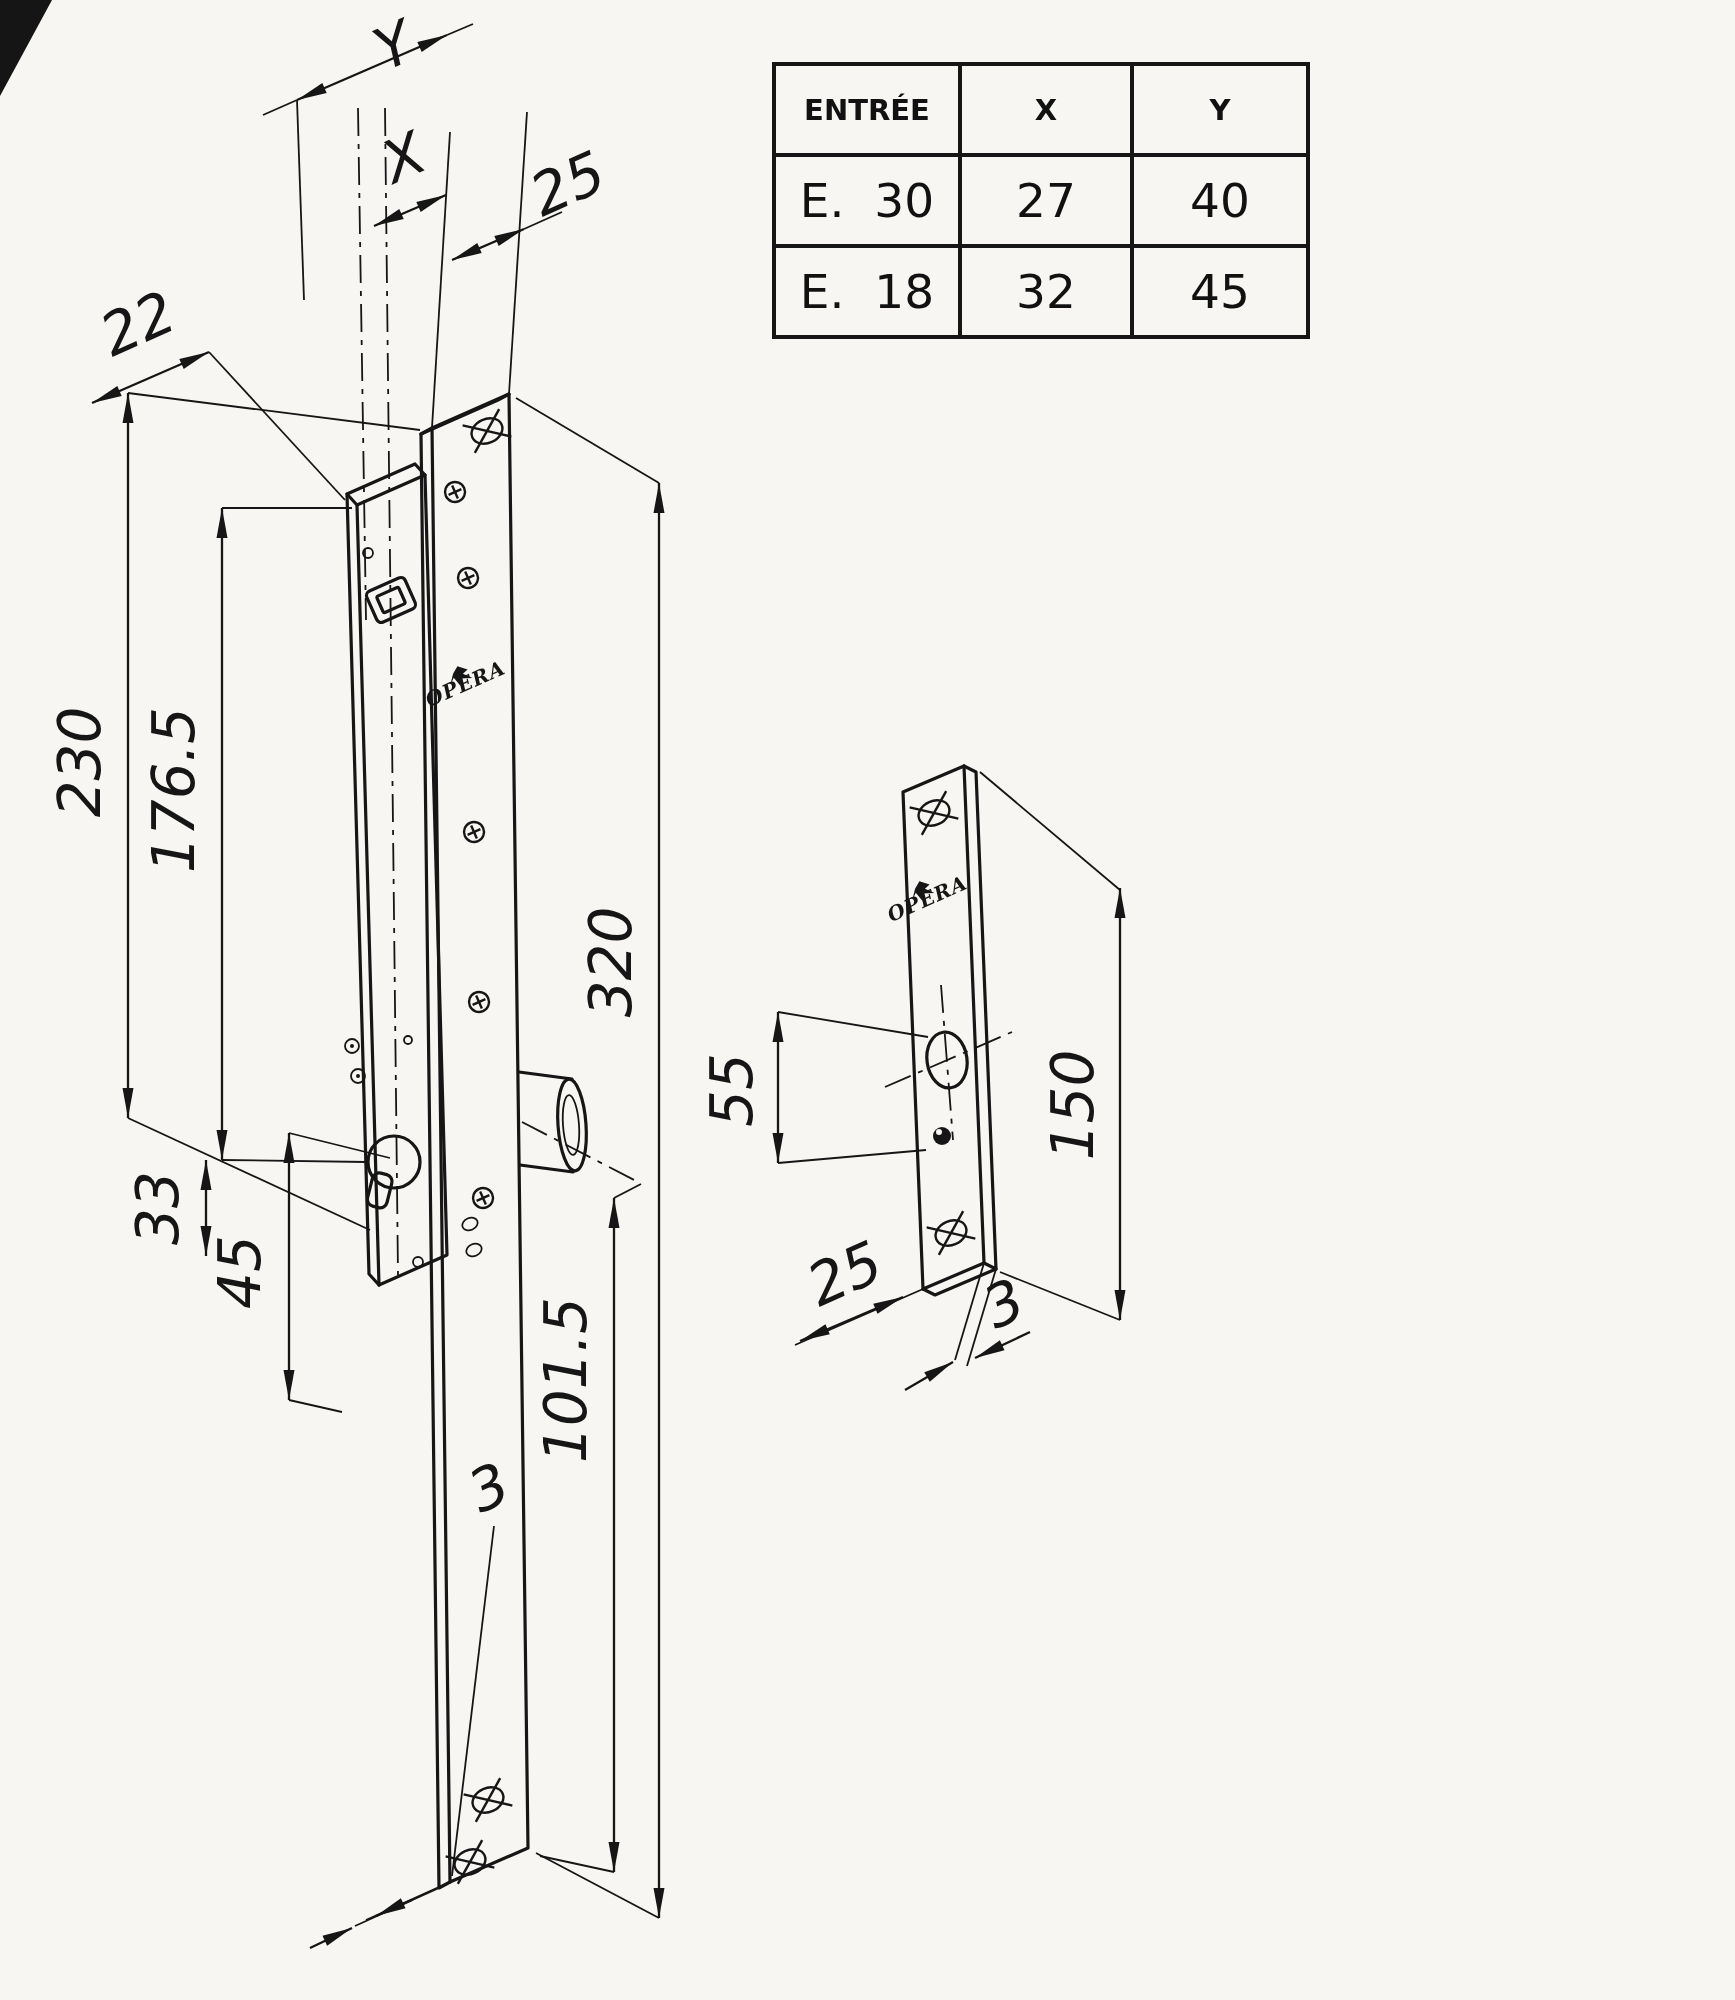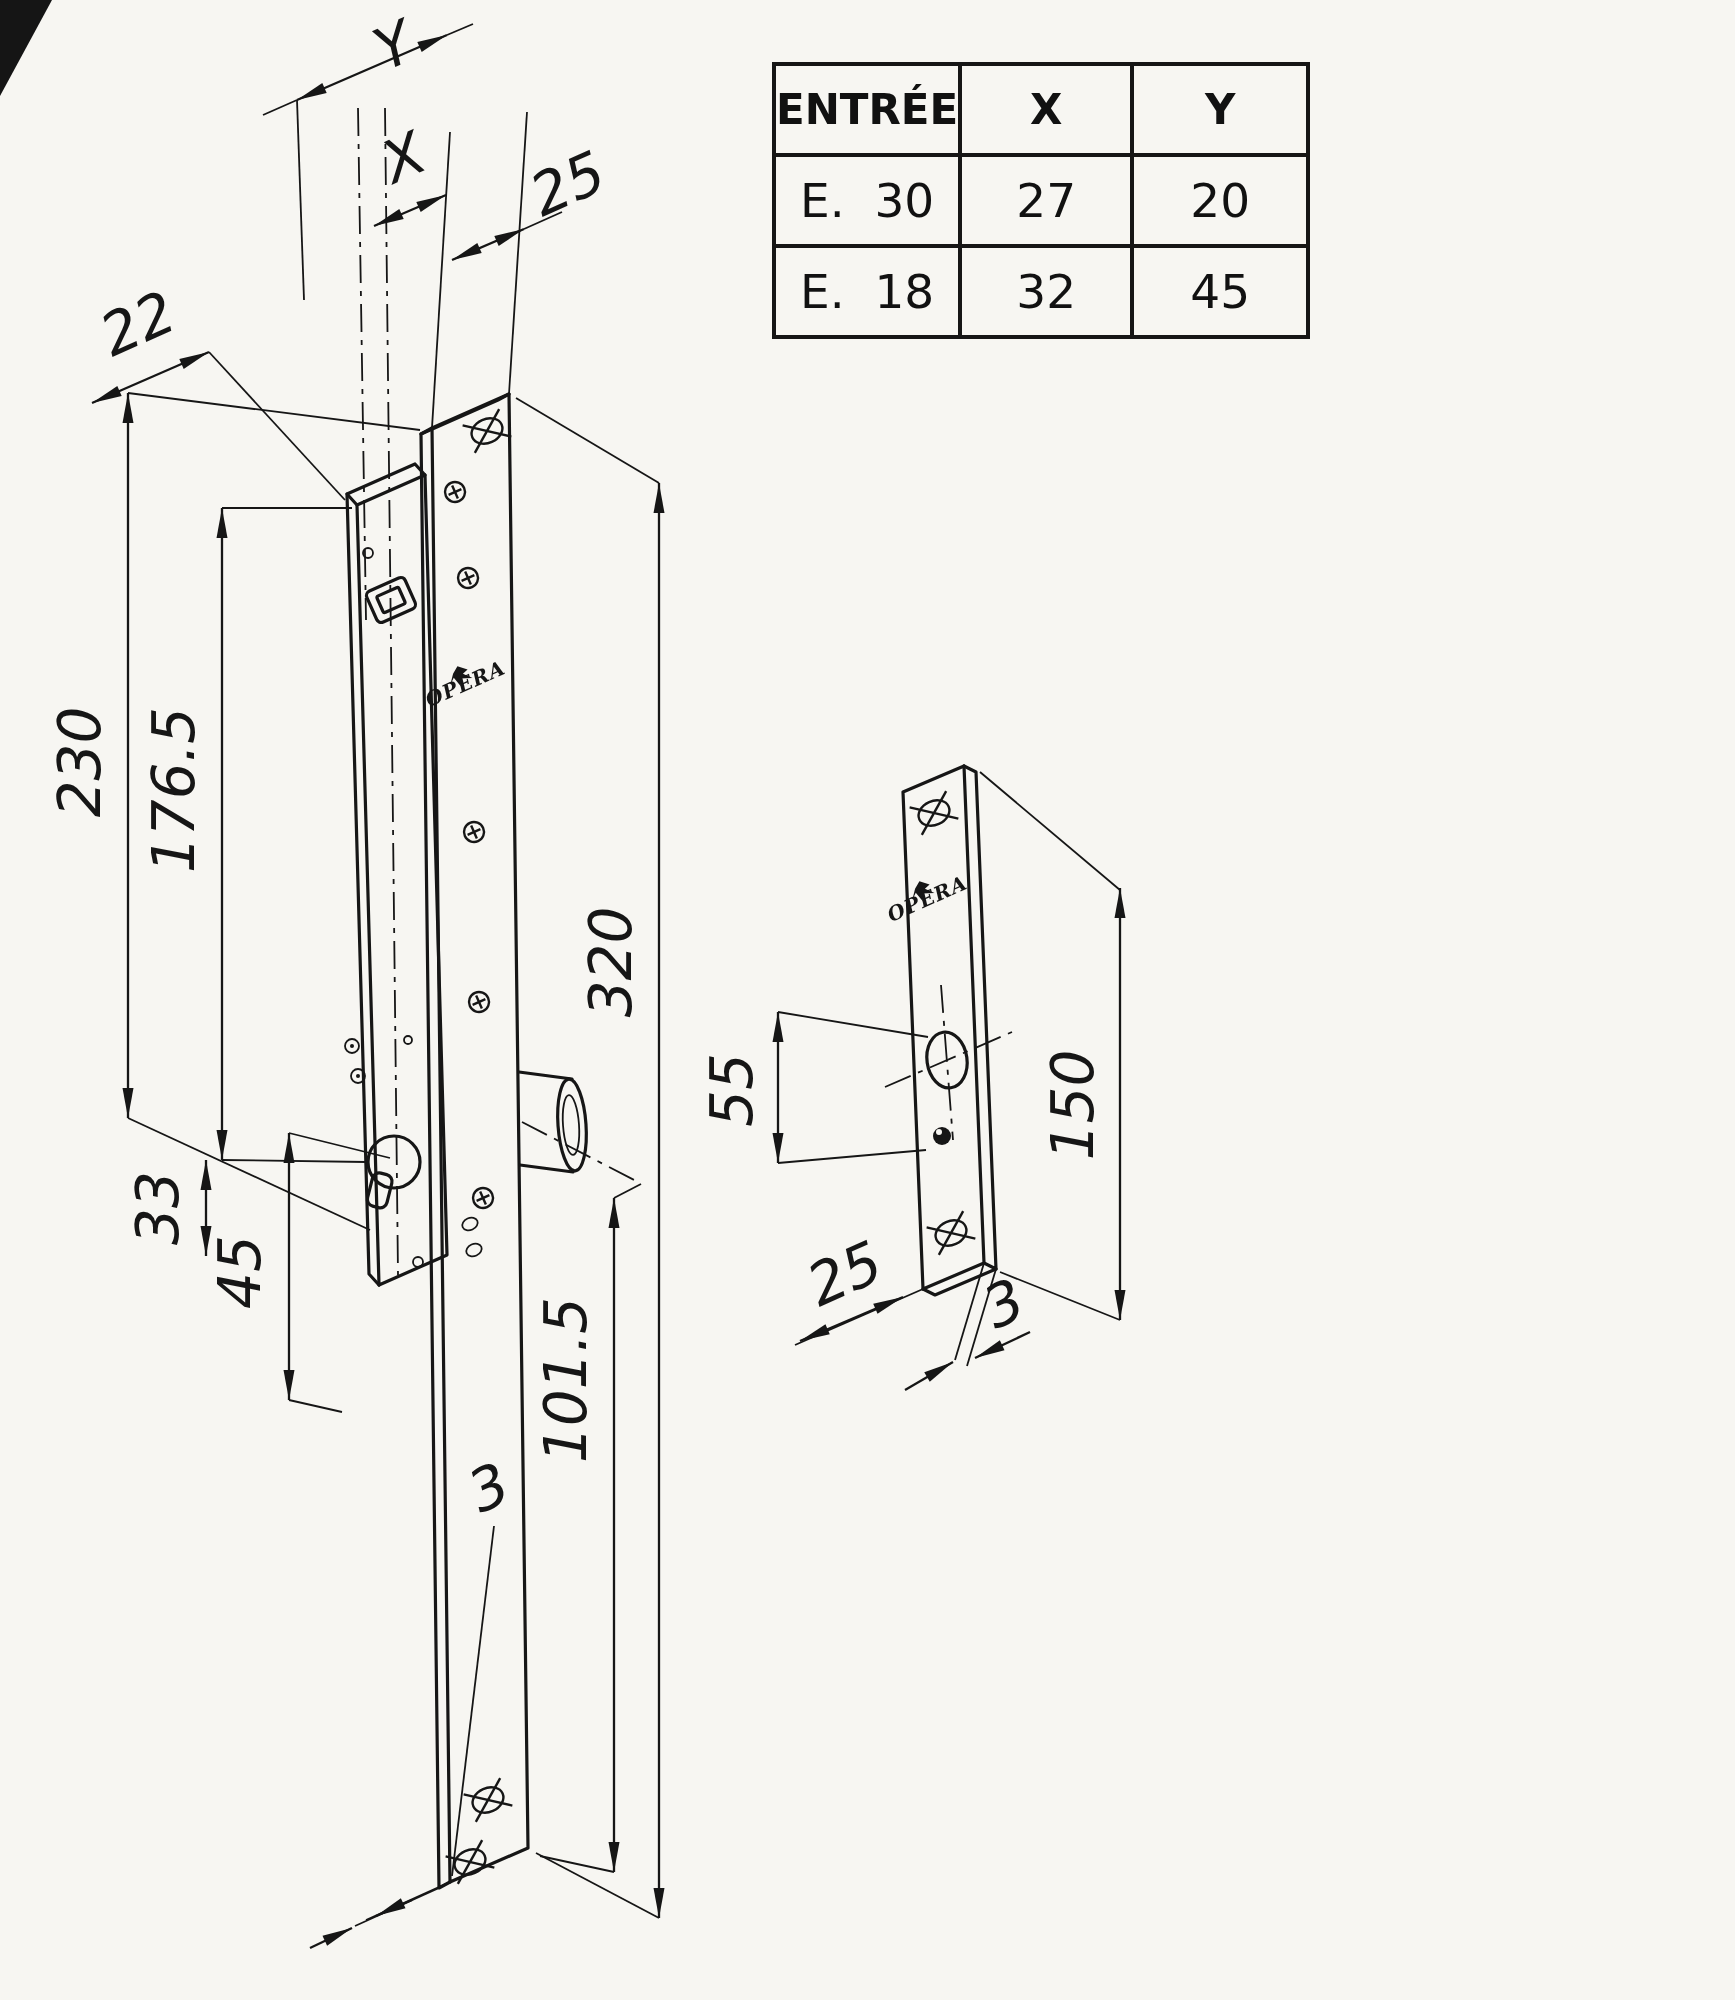--- a/index.html
+++ b/index.html
@@ -27,21 +27,21 @@
 
   
   .dims-table{
     position:absolute;left:772px;top:62px;
     border-collapse:collapse;color:#111;
   }
   .dims-table th,.dims-table td{
     border:4.5px solid #161616;text-align:center;vertical-align:middle;
     white-space:pre;height:87px;padding:0;
   }
-  .dims-table th{font-size:42px;font-weight:bold;text-align:center;}
+  .dims-table th{font-size:29px;font-weight:bold;text-align:center;}
   .dims-table td{font-size:47px;font-weight:normal;}
   .col0{width:182px;}
   .col1{width:168px;}
   .col2{width:172px;}
 </style>
 </head>
 <body>
 
 <div class="stage">
 
@@ -267,21 +267,21 @@
       <tr>
         <th class="col0">ENTRÉE</th>
         <th class="col1">X</th>
         <th class="col2">Y</th>
       </tr>
     </thead>
     <tbody>
       <tr>
         <td>E.  30</td>
         <td>27</td>
-        <td>20</td>
+        <td>40</td>
       </tr>
       <tr>
         <td>E.  18</td>
         <td>32</td>
         <td>45</td>
       </tr>
     </tbody>
   </table>
 
 </div>

